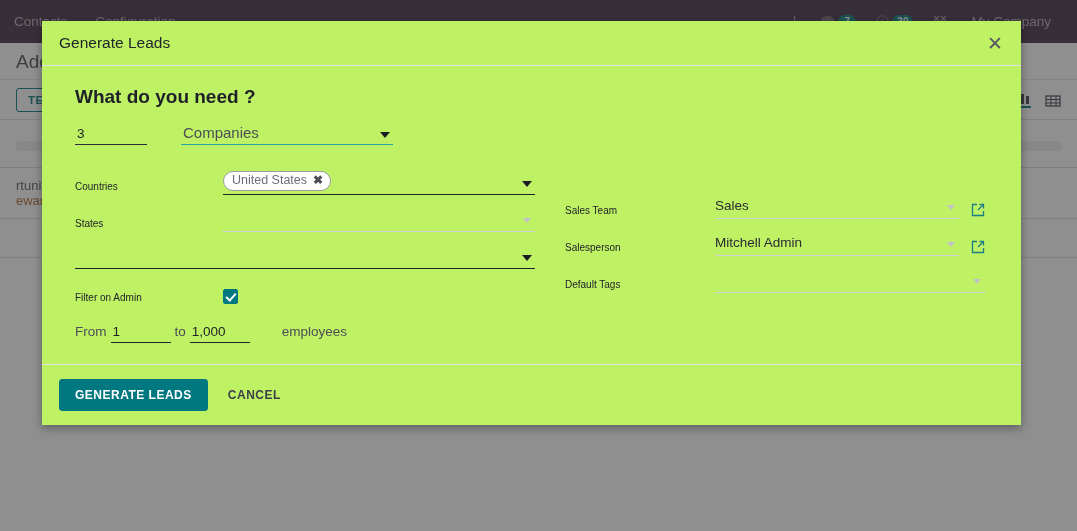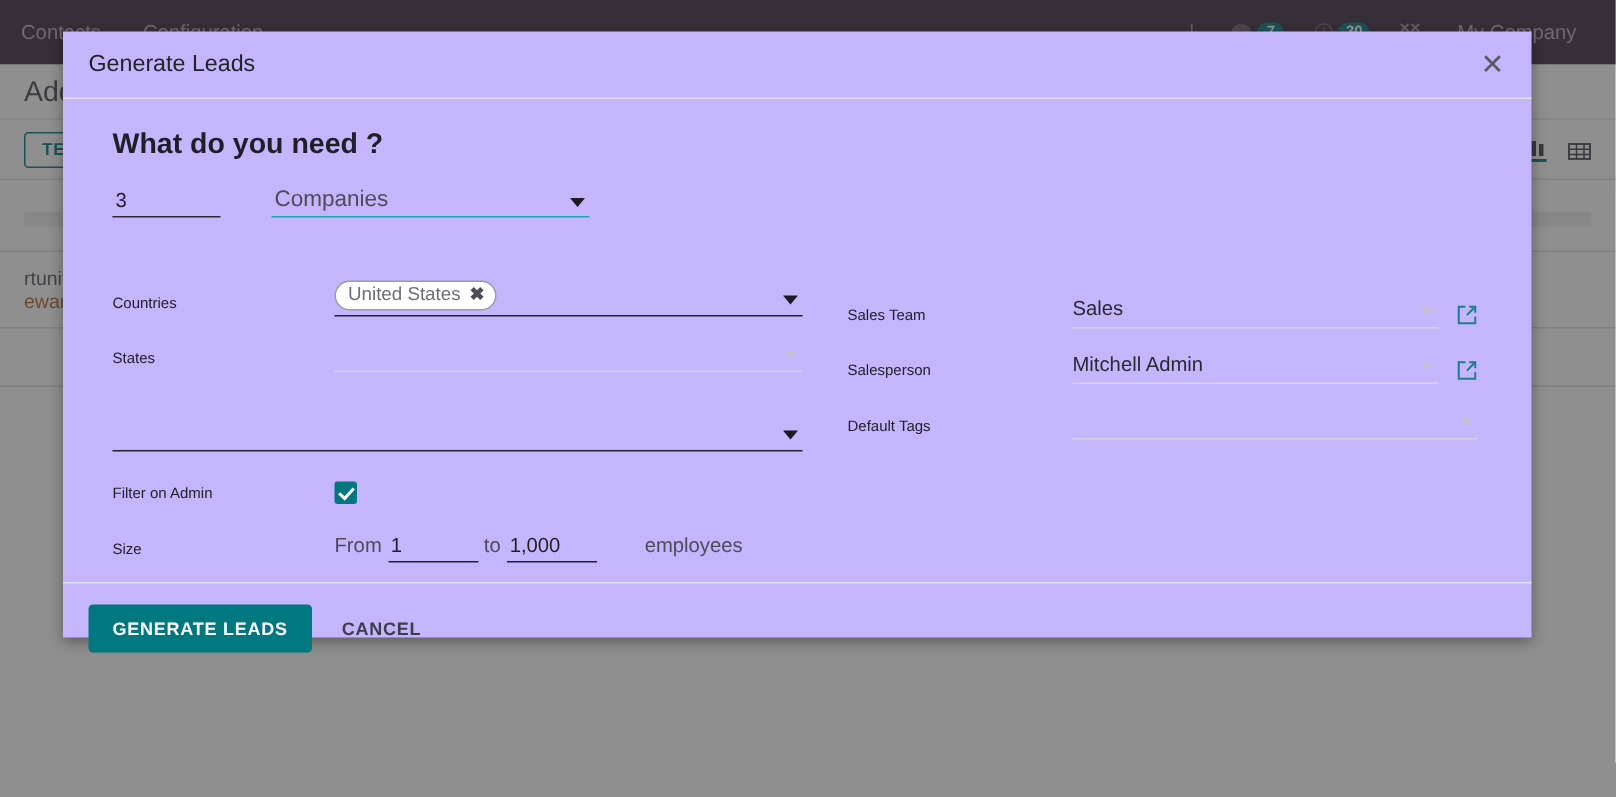--- a/index.html
+++ b/index.html
@@ -145,21 +145,21 @@
     inset: 0;
     background: rgba(51,51,51,0.55);
   }
 
   #modal-dialog {
     position: absolute;
     left: 42px;
     top: 21px;
     width: 979px;
     height: 404px;
-    background: #c4b5fd;
+    background: #bef264;
     box-shadow: 0 3px 9px rgba(0,0,0,.35);
     display: flex;
     flex-direction: column;
   }
 
   #modal-header {
     height: 45px;
     border-bottom: 1px solid #dee2e6;
     display: flex;
     align-items: center;
@@ -261,21 +261,21 @@
     width: 148px;
     flex: 0 0 auto;
     padding-bottom: 3px;
   }
   .field-label.right-col { width: 150px; }
 
   .field-control {
     position: relative;
     flex: 1 1 auto;
   }
-  .underline-dark { border-bottom: 1px solid #23232b; margin-top: 16px; }
+  .underline-dark { border-bottom: 1px solid #23232b; }
   .underline-light { border-bottom: 1px solid #d3d3d8; }
 
   .tag-input {
     min-height: 23px;
     display: flex;
     align-items: center;
     padding-bottom: 3px;
     padding-right: 22px;
   }
   .tag-pill {
@@ -529,21 +529,20 @@
         </div>
 
         <div class="field-row">
           <span class="field-label">Filter on Admin</span>
           <div class="field-control">
             <div class="checkbox-teal"></div>
           </div>
         </div>
 
         <div class="field-row">
-          <span class="field-label">Size</span>
           <div class="field-control">
             <div class="size-row">
               <span class="size-label">From</span>
               <input class="size-input" type="text" value="1" style="">
               <span class="size-label">to</span>
               <input class="size-input" type="text" value="1,000" style="">
               <span class="size-suffix">employees</span>
             </div>
           </div>
         </div>

